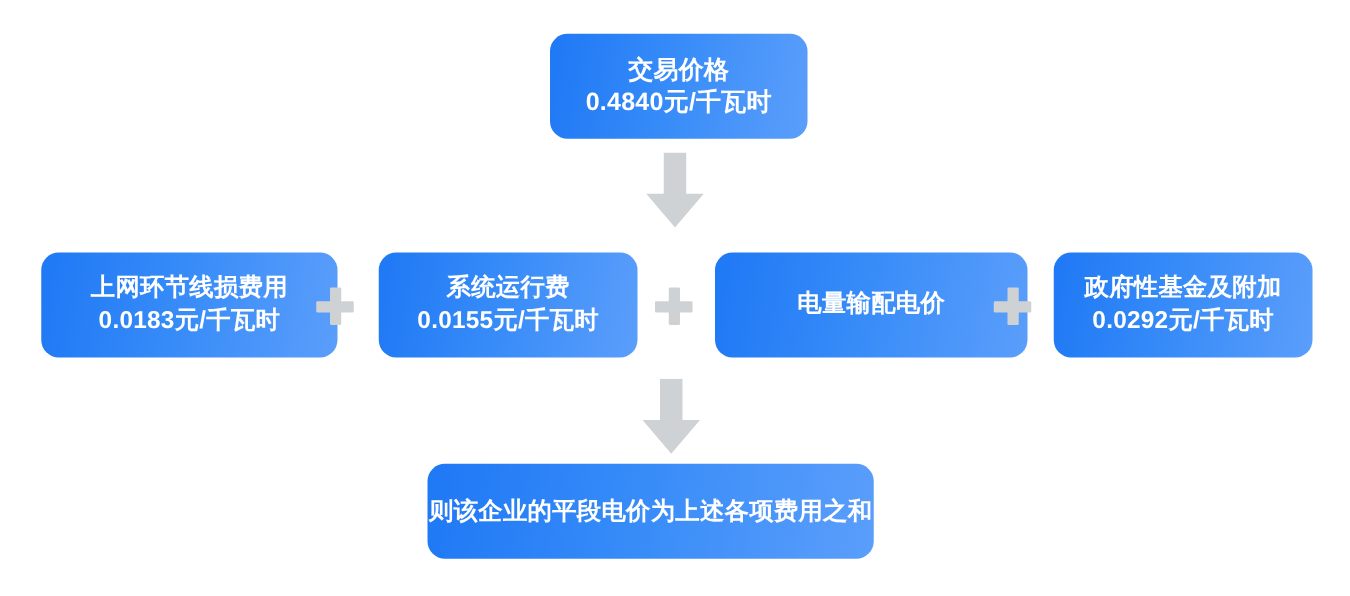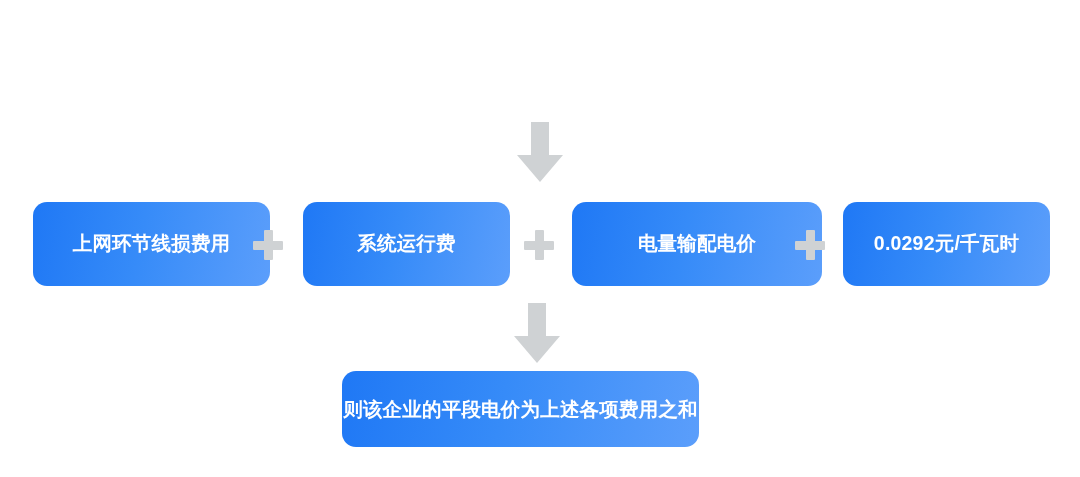--- a/index.html
+++ b/index.html
@@ -111,46 +111,53 @@
   }
   .arrow svg { display: block; }
   .arrow-1 { left: 516px; top: 122px; }
   .arrow-2 { left: 513px; top: 303px; }
 </style>
 </head>
 <body>
 
 <div class="canvas">
 
+  <div class="node node-top">
+    <span class="line1">交易价格</span>
+    <span class="line2">0.4840元/千瓦时</span>
+  </div>
 
   <div class="arrow arrow-1">
     <svg width="48" height="62" viewBox="0 0 48 62" xmlns="http://www.w3.org/2000/svg">
       <polygon points="15,0 33,0 33,33 47,33 24,60 1,33 15,33" fill="#cfd2d4"></polygon>
     </svg>
   </div>
 
   <div class="node node-mid node-mid-1">
     <span class="line1">上网环节线损费用</span>
+    <span class="line2">0.0183元/千瓦时</span>
   </div>
 
   <div class="plus plus-1"></div>
 
   <div class="node node-mid node-mid-2">
     <span class="line1">系统运行费</span>
+    <span class="line2">0.0155元/千瓦时</span>
   </div>
 
   <div class="plus plus-2"></div>
 
   <div class="node node-mid node-mid-3">
     <span class="line1">电量输配电价</span>
   </div>
 
   <div class="plus plus-3"></div>
 
   <div class="node node-mid node-mid-4">
+    <span class="line1">政府性基金及附加</span>
     <span class="line2">0.0292元/千瓦时</span>
   </div>
 
   <div class="arrow arrow-2">
     <svg width="48" height="62" viewBox="0 0 48 62" xmlns="http://www.w3.org/2000/svg">
       <polygon points="15,0 33,0 33,33 47,33 24,60 1,33 15,33" fill="#cfd2d4"></polygon>
     </svg>
   </div>
 
   <div class="node node-bottom">

